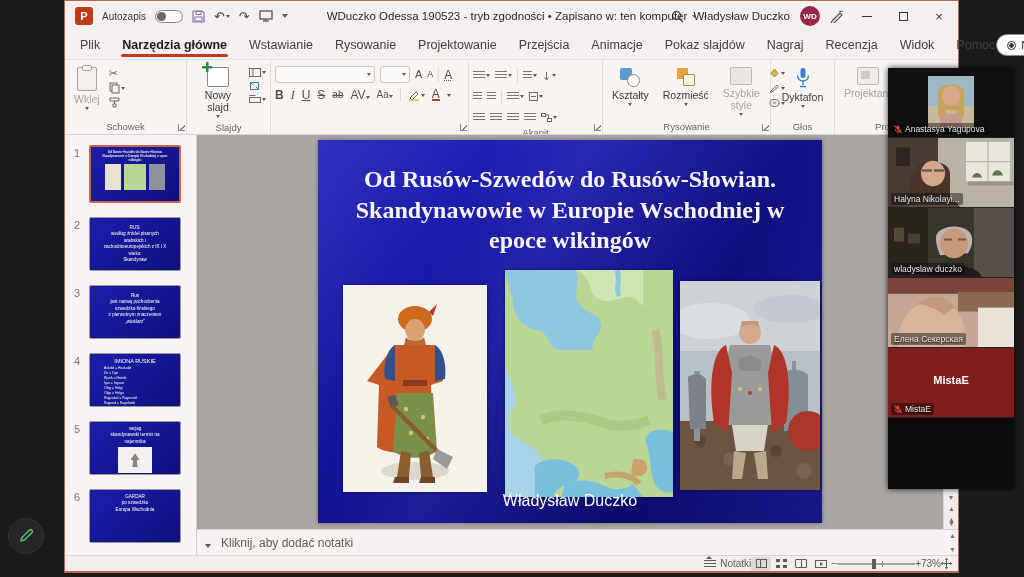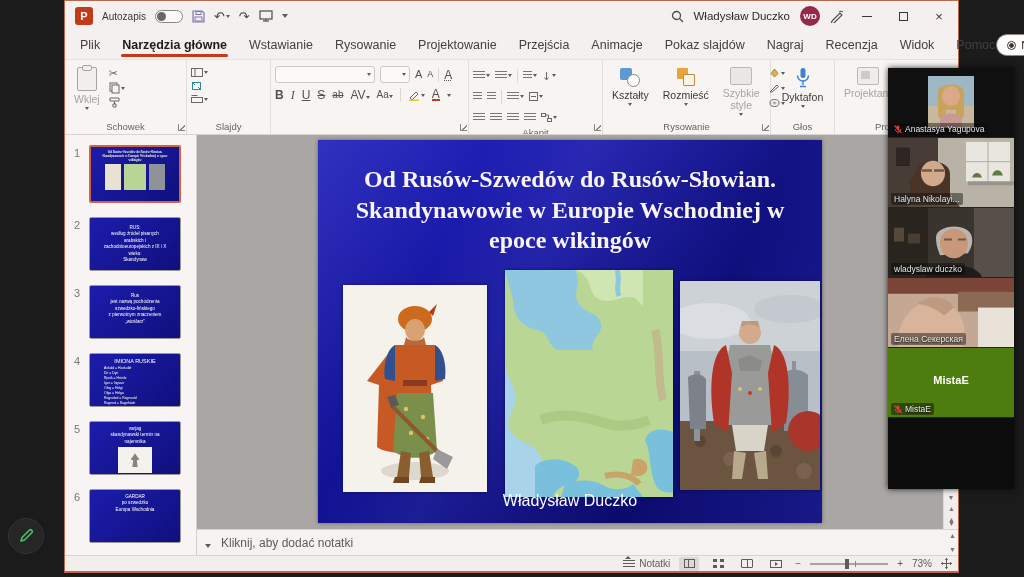--- a/index.html
+++ b/index.html
@@ -116,21 +116,21 @@
 
   
   .notes { height:26px; background:#f5f2f1; border-top:1px solid #d8d4d2; display:flex; align-items:center; padding-left:8px; position:relative; flex:0 0 auto; }
   .notes-collapse { margin-right:10px; cursor:pointer; }
   .notes-text { font-size:12px; color:#5f5b58; cursor:text; }
   .notes-scroll { position:absolute; right:2px; top:2px; bottom:2px; display:flex; flex-direction:column; justify-content:space-between; }
 
   
   .statusbar { height:16px; background:#f2eeec; border-top:1px solid #d8d4d2; display:flex; align-items:center; font-size:10px; color:#5f5b58; padding:0 6px; flex:0 0 auto; }
   .sb-left { display:flex; align-items:center; gap:14px; }
-  .sb-right { margin-left:auto; display:flex; align-items:center; gap:9px; }
+  .sb-right { margin-left:auto; display:flex; align-items:center; }
   .sb-item { display:flex; align-items:center; gap:4px; cursor:pointer; }
   .viewbtn { width:20px; height:14px; display:flex; align-items:center; justify-content:center; cursor:pointer; border-radius:2px; }
   .viewbtn.sel { background:#dcd8d5; }
   .v-normal { width:11px; height:9px; border:1px solid #5f5b58; position:relative; }
   .v-normal::before { content:""; position:absolute; left:0; top:0; bottom:0; width:3px; border-right:1px solid #5f5b58; }
   .v-grid { width:11px; height:9px; background:
       linear-gradient(#5f5b58 0 0) left top/4px 3px no-repeat, linear-gradient(#5f5b58 0 0) right top/4px 3px no-repeat,
       linear-gradient(#5f5b58 0 0) left bottom/4px 3px no-repeat, linear-gradient(#5f5b58 0 0) right bottom/4px 3px no-repeat; }
   .v-read { width:12px; height:9px; border:1px solid #5f5b58; border-radius:1px; position:relative; }
   .v-read::before { content:""; position:absolute; left:50%; top:0; bottom:0; width:1px; background:#5f5b58; }
@@ -183,20 +183,24 @@
         <span class="tb-icon">↷</span>
         <span class="tb-icon">
           <svg width="14" height="12" viewBox="0 0 14 12">
               <rect x="1" y="1" width="12" height="8" fill="none" stroke="#4d4a47" stroke-width="1.2"></rect>
               <path d="M4 11h6" stroke="#4d4a47" stroke-width="1.2"></path>
               <path d="M7 9v2" stroke="#4d4a47"></path>
             </svg>
         </span>
         <span class="car"></span>
       </div>
+      <div class="tb-title">
+        <span>WDuczko Odessa 190523  -  tryb zgodności • Zapisano w: ten komputer</span>
+        <span class="car tiny"></span>
+      </div>
       <div class="tb-right">
         <span class="tb-icon">
           <svg width="13" height="13" viewBox="0 0 13 13">
               <circle cx="5.5" cy="5.5" r="4" fill="none" stroke="#4d4a47" stroke-width="1.3"></circle>
               <path d="M8.5 8.5 12 12" stroke="#4d4a47" stroke-width="1.3"></path>
             </svg>
         </span>
         <span class="tb-user">Władysław Duczko</span>
         <span class="avatar">
             <span>WD</span>
@@ -265,20 +269,25 @@
                 </svg>
             </span>
           </div>
         </div>
         <div class="rg-label">Schowek</div>
         <span class="dlg"></span>
       </div>
 
       <div class="rgroup" style="width:84px">
         <div class="rg-content">
+          <div class="bigbtn">
+            <span class="icon-newslide"></span>
+            <span>Nowy slajd</span>
+            <span class="car tiny"></span>
+          </div>
           <div style="display:flex;flex-direction:column;gap:4px;padding-top:4px">
             <span class="sicon">
                 <svg width="12" height="9" viewBox="0 0 12 9">
                   <rect x="0.5" y="0.5" width="11" height="8" fill="none" stroke="#6b6764"></rect>
                   <path d="M4 .5v8" stroke="#6b6764"></path>
                 </svg>
                 <span class="car tiny"></span>
               </span>
             <span class="sicon">
                 <svg width="11" height="10" viewBox="0 0 11 10">
@@ -753,21 +762,21 @@
         <rect x="70" y="14" width="56" height="20" fill="#8a6a52"></rect>
         <rect x="90" y="30" width="36" height="40" fill="#e8e2d8"></rect>
         <path d="M10 70c-2-30 20-52 44-46 18 4 26 24 22 46z" fill="#d8b49a"></path>
         <path d="M30 26c10-10 30-8 36 4l-10 8c-8-8-18-10-26-12z" fill="#c09a80"></path>
       </svg>
       <span class="tile-label">
           <span>Елена Секерская</span>
         </span>
     </div>
 
-    <div class="tile" style="background:#4d7c0f">
+    <div class="tile" style="background:#7f1d1d">
       <span class="tile-center-name">MistaE</span>
       <span class="tile-label">
         <svg width="8" height="9" viewBox="0 0 8 9">
             <rect x="2.7" y="0.5" width="2.6" height="4.5" rx="1.3" fill="#e23b3b"></rect>
             <path d="M1.2 4a2.8 2.8 0 0 0 5.6 0M4 6.8v1.7" stroke="#e23b3b" fill="none" stroke-width=".9"></path>
             <path d="M.5.5 7.5 8" stroke="#e23b3b" stroke-width="1.1"></path>
           </svg>
         <span>MistaE</span>
       </span>
     </div>

